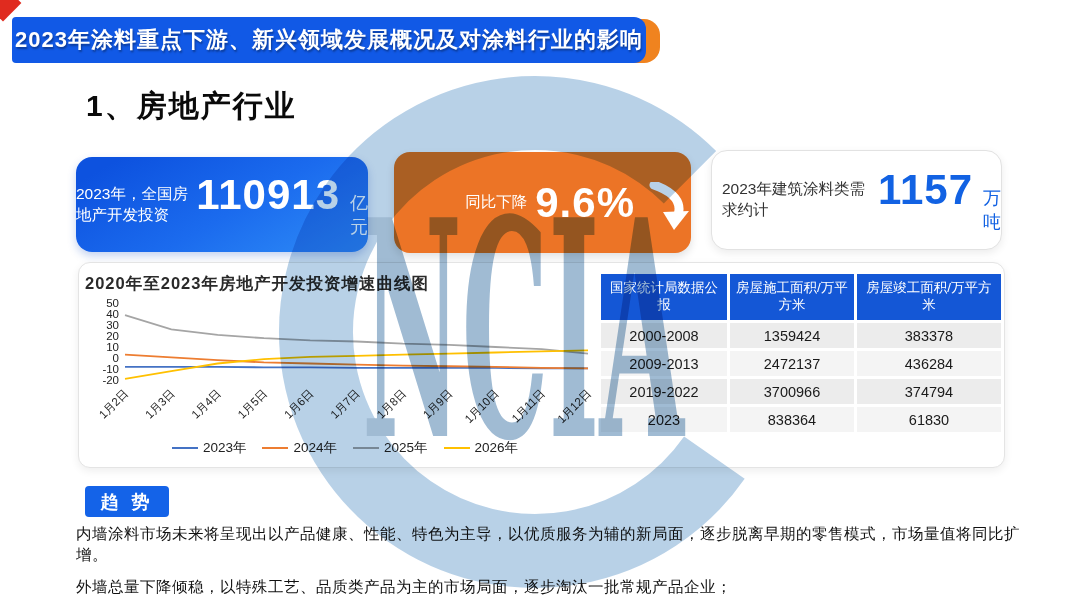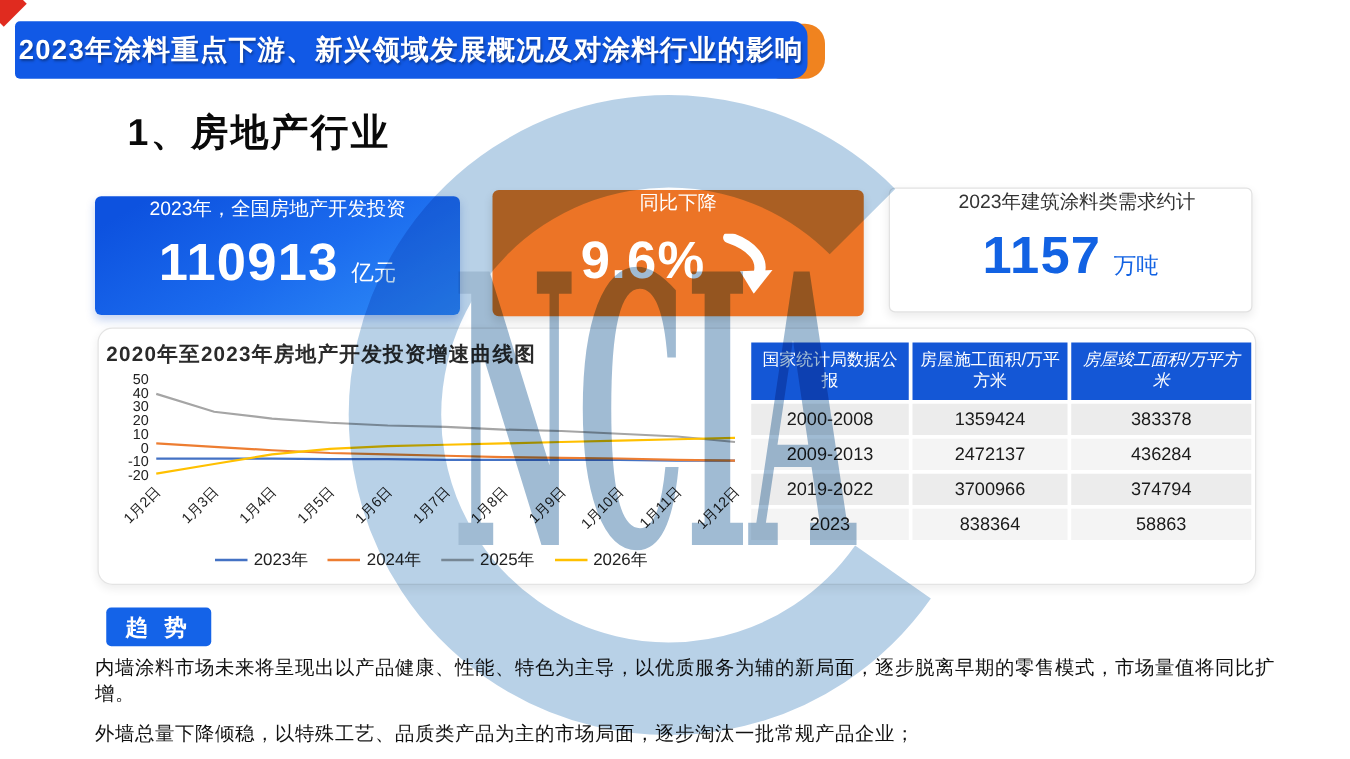--- a/index.html
+++ b/index.html
@@ -14,26 +14,26 @@
   
   .header-wrap { position:absolute; left:12px; top:17px; width:648px; height:46px; }
   .header-accent { position:absolute; right:0; top:2px; width:46px; height:44px;
                    background:#f0831f; border-radius:10px 16px 16px 10px; }
   .header-bar { position:absolute; left:0; top:0; width:634px; height:46px;
                 background:#1159e6; border-radius:4px 12px 12px 4px;
                 display:flex; align-items:center; justify-content:center; }
   .header-bar span { color:#fff; font-size:22px; font-weight:bold; letter-spacing:1px;
                      text-shadow:1px 2px 2px rgba(0,0,0,.35); white-space:nowrap; }
 
-  .section-title { position:absolute; left:102px; top:86px; font-size:30px; font-weight:bold;
+  .section-title { position:absolute; left:86px; top:86px; font-size:30px; font-weight:bold;
                    color:#0a0a0a; letter-spacing:2px; }
 
   
-  .card { position:absolute; border-radius:5px; display:flex; flex-direction:column;
-          align-items:center; justify-content:flex-start; gap:8px; }
+  .card { position:absolute; border-radius:16px; display:flex; flex-direction:row;
+          align-items:center; justify-content:flex-end; gap:8px; }
   .card-label { font-size:15.5px; }
   .value-row { display:flex; align-items:baseline; gap:10px; }
   .card-value { font-size:42px; font-weight:bold; letter-spacing:1px; }
   .card-unit { font-size:18px; }
   .card-invest { left:76px; top:157px; width:292px; height:95px;
                  background:linear-gradient(150deg,#0d52df 10%,#1b6bee 55%,#2f8df7 100%);
                  color:#fff; box-shadow:0 4px 8px rgba(20,80,200,.25); }
   .card-decline { left:394px; top:152px; width:297px; height:101px;
                   background:#ec7426; color:#fff; box-shadow:0 4px 8px rgba(0,0,0,.12); }
   .card-decline .value-row { align-items:center; gap:14px; }
@@ -58,21 +58,21 @@
   
   .data-table { position:absolute; left:519px; top:8px; border-collapse:separate;
                 border-spacing:3px 3px; }
   .data-table th { background:#1457d6; color:#fff; font-size:13.5px; font-weight:normal;
                    text-align:center; vertical-align:middle; height:46px; padding:2px 4px;
                    line-height:1.25; }
   .data-table td { font-size:14.5px; color:#1a1a1a; text-align:center; height:25px;
                    padding:1px 4px; }
   .data-table tr:nth-child(odd) td { background:#ececec; }
   .data-table tr:nth-child(even) td { background:#f4f4f4; }
-  .col-a { width:126px; } .col-b { width:124px; } .col-c { width:144px;font-style:italic; }
+  .col-a { width:126px; } .col-b { width:124px; } .col-c { width:144px; }
 
   
   .trend-badge { position:absolute; left:85px; top:486px; width:84px; height:31px;
                  background:#1463e8; border-radius:4px; color:#fff; font-size:18px;
                  font-weight:bold; display:flex; align-items:center; justify-content:center;
                  letter-spacing:4px; }
   .trend-text { position:absolute; left:76px; top:524px; width:960px; font-size:15.5px;
                 color:#111; }
   .trend-text p { margin-bottom:11px; letter-spacing:.5px; }
 
@@ -192,21 +192,21 @@
           <td>436284</td>
         </tr>
         <tr>
           <td>2019-2022</td>
           <td>3700966</td>
           <td>374794</td>
         </tr>
         <tr>
           <td>2023</td>
           <td>838364</td>
-          <td>58863</td>
+          <td>61830</td>
         </tr>
       </tbody>
     </table>
   </div>
 
   <div class="trend-badge">趋 势</div>
   <div class="trend-text">
     <p>内墙涂料市场未来将呈现出以产品健康、性能、特色为主导，以优质服务为辅的新局面，逐步脱离早期的零售模式，市场量值将同比扩增。</p>
     <p>外墙总量下降倾稳，以特殊工艺、品质类产品为主的市场局面，逐步淘汰一批常规产品企业；</p>
   </div>

